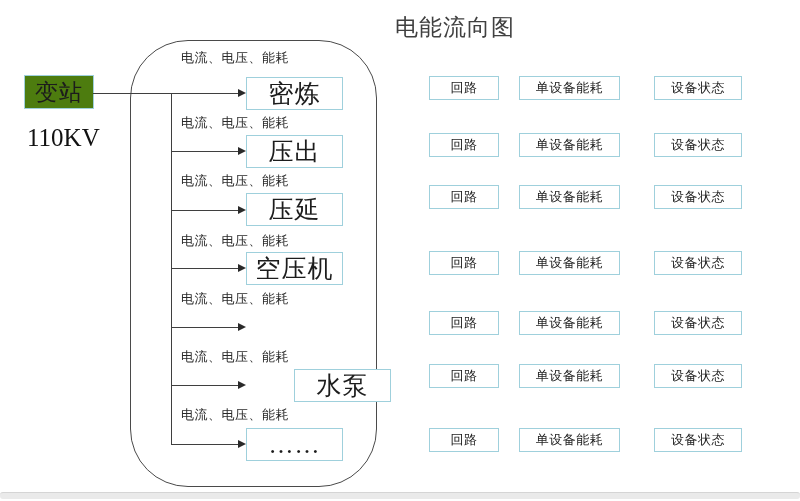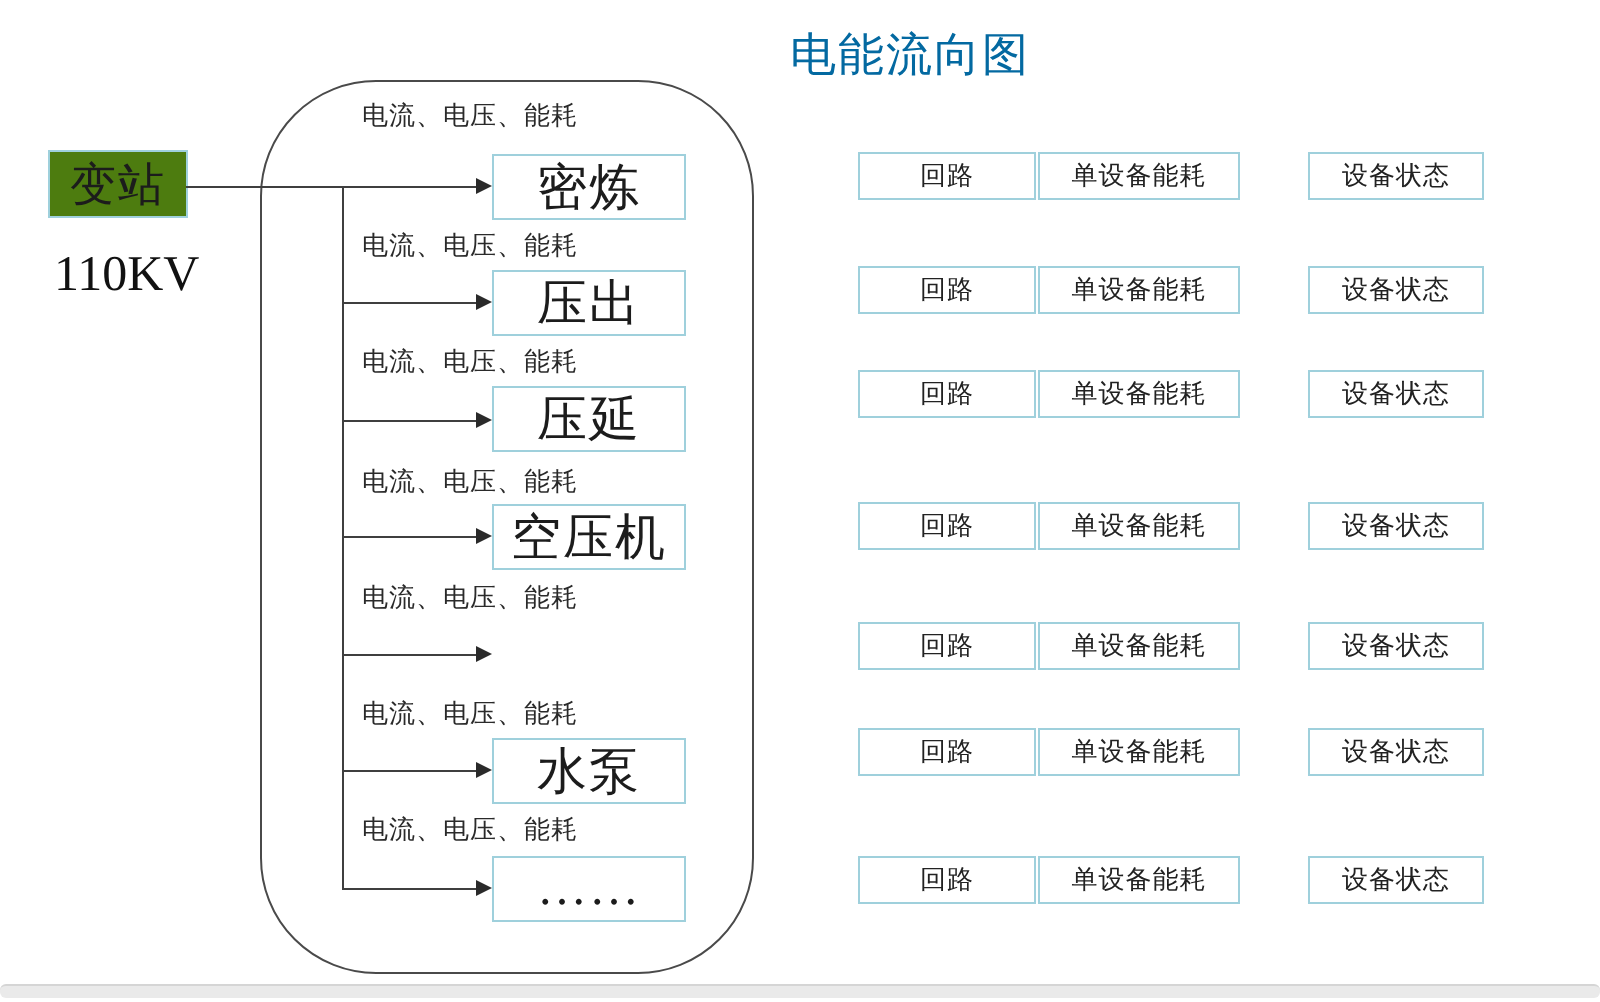--- a/index.html
+++ b/index.html
@@ -8,21 +8,21 @@
     --ink:#1c1c1c;
   }
   html,body{margin:0;padding:0;background:#fff;}
   .stage{
     position:relative;width:800px;height:501px;background:#ffffff;overflow:hidden;
     font-family:"Liberation Serif","DejaVu Serif",serif;color:var(--ink);
   }
   .stage *{box-sizing:border-box;}
   .title{
     position:absolute;left:330px;top:12px;width:250px;text-align:center;
-    font-size:23px;letter-spacing:1px;color:#0369a1;font-family:Liberation Serif, serif;
+    font-size:23px;letter-spacing:1px;color:#404040;font-family:Liberation Serif, serif;
   }
   .src-box{
     position:absolute;left:24px;top:75px;width:70px;height:34px;
     border:1.5px solid var(--box-border);background:#4d7c0f;
     display:flex;align-items:center;justify-content:center;
     font-size:23px;letter-spacing:1px;
   }
   .voltages{
     position:absolute;left:27px;top:124px;font-size:25px;line-height:28px;color:#111;text-align:right;
   }
@@ -43,21 +43,21 @@
     position:absolute;left:246px;width:97px;height:33px;
     border:1.5px solid var(--box-border);background:#fff;
     display:flex;align-items:center;justify-content:center;
     font-size:25px;letter-spacing:1px;
   }
   .rbox{
     position:absolute;height:24px;border:1.5px solid var(--box-border);background:#fff;
     display:flex;align-items:center;justify-content:center;
     font-size:13px;letter-spacing:0.5px;color:#222;
   }
-  .rbox.loop{left:429px;width:89px;}
+  .rbox.loop{left:429px;width:70px;}
   .rbox.energy{left:519px;width:101px;}
   .rbox.status{left:654px;width:88px;}
   .scrollbar{
     position:absolute;left:0;top:492px;width:800px;height:7px;
     background:#eaeaea;border-top:1px solid #d5d5d5;border-radius:3px;
   }
 </style>
 </head>
 <body>
 
@@ -104,21 +104,21 @@
     <span>空压机</span>
   </div>
 
   <div class="flow-label" style="top:290px;">电流、电压、能耗</div>
   <div class="hline" style="left:171px;top:327px;width:68px;"></div>
   <div class="arrowhead" style="left:238px;top:322.5px;"></div>
 
   <div class="flow-label" style="top:348px;">电流、电压、能耗</div>
   <div class="hline" style="left:171px;top:385px;width:68px;"></div>
   <div class="arrowhead" style="left:238px;top:380.5px;"></div>
-  <div class="proc-box" style="top:369px;">
+  <div class="proc-box" style="top:369px;margin-left:48px;">
     <span>水泵</span>
   </div>
 
   <div class="flow-label" style="top:406px;">电流、电压、能耗</div>
   <div class="hline" style="left:171px;top:444px;width:68px;"></div>
   <div class="arrowhead" style="left:238px;top:439.5px;"></div>
   <div class="proc-box" style="top:428px;">
     <span>……</span>
   </div>
 

